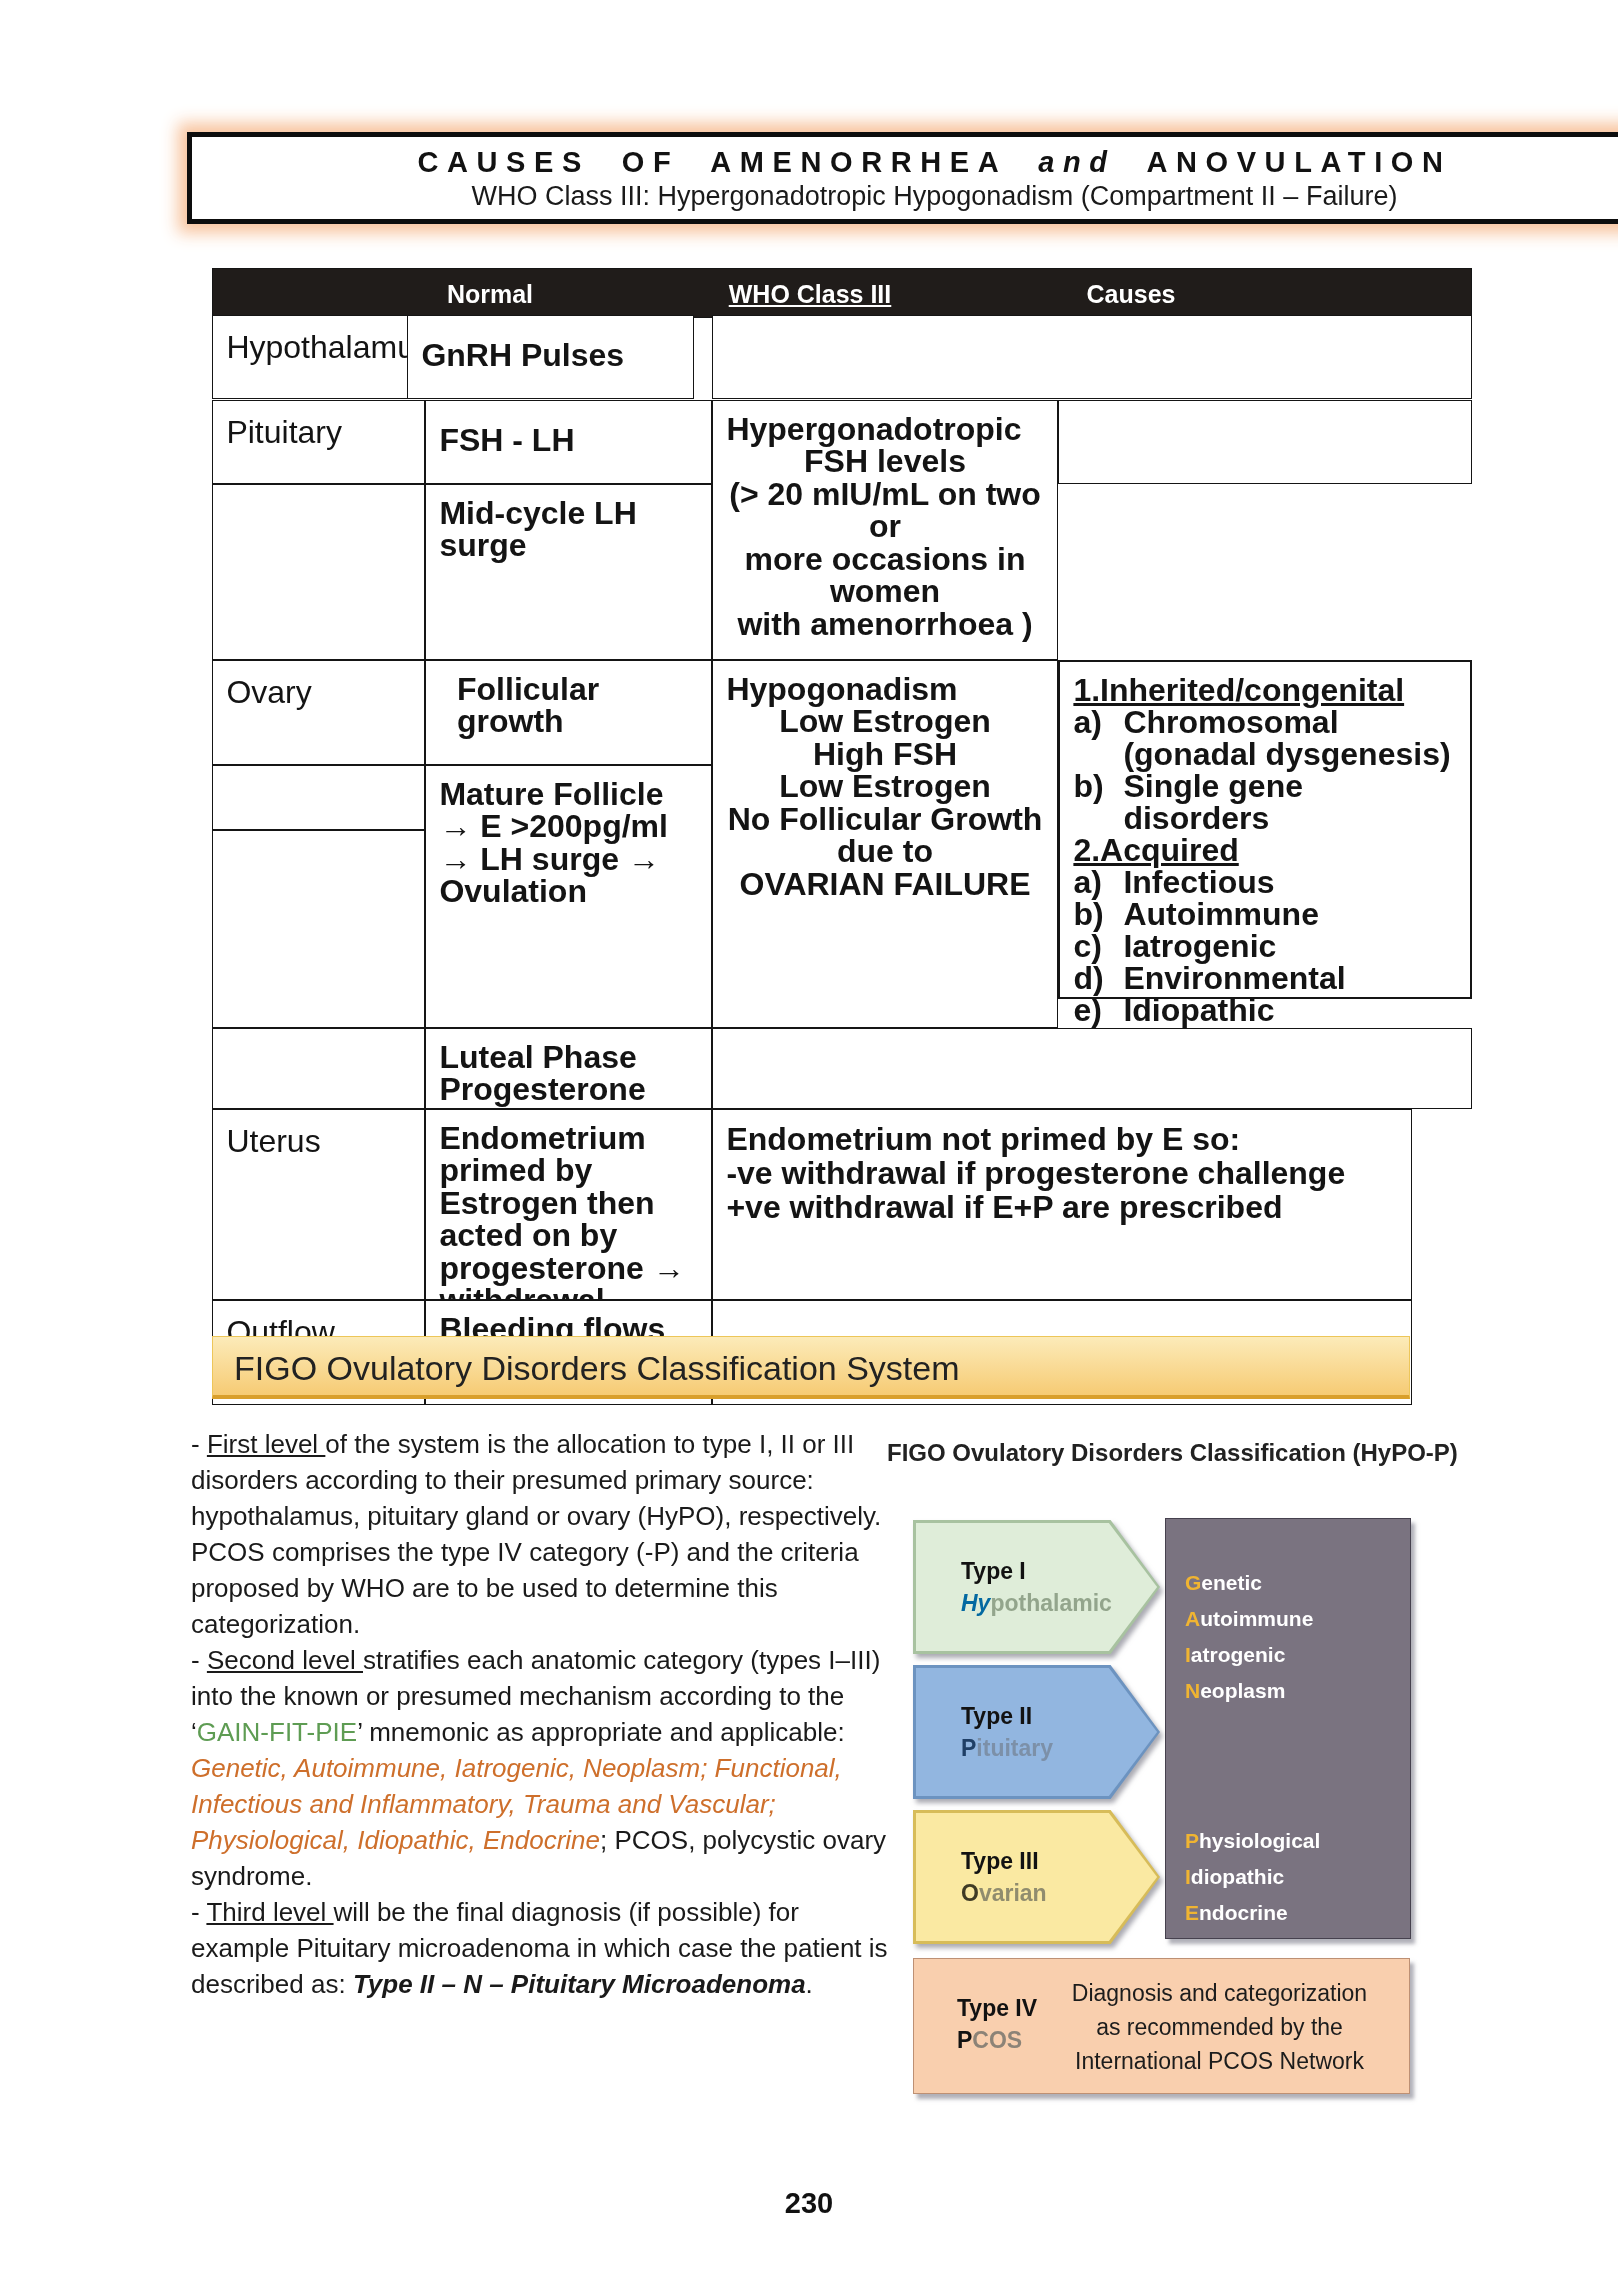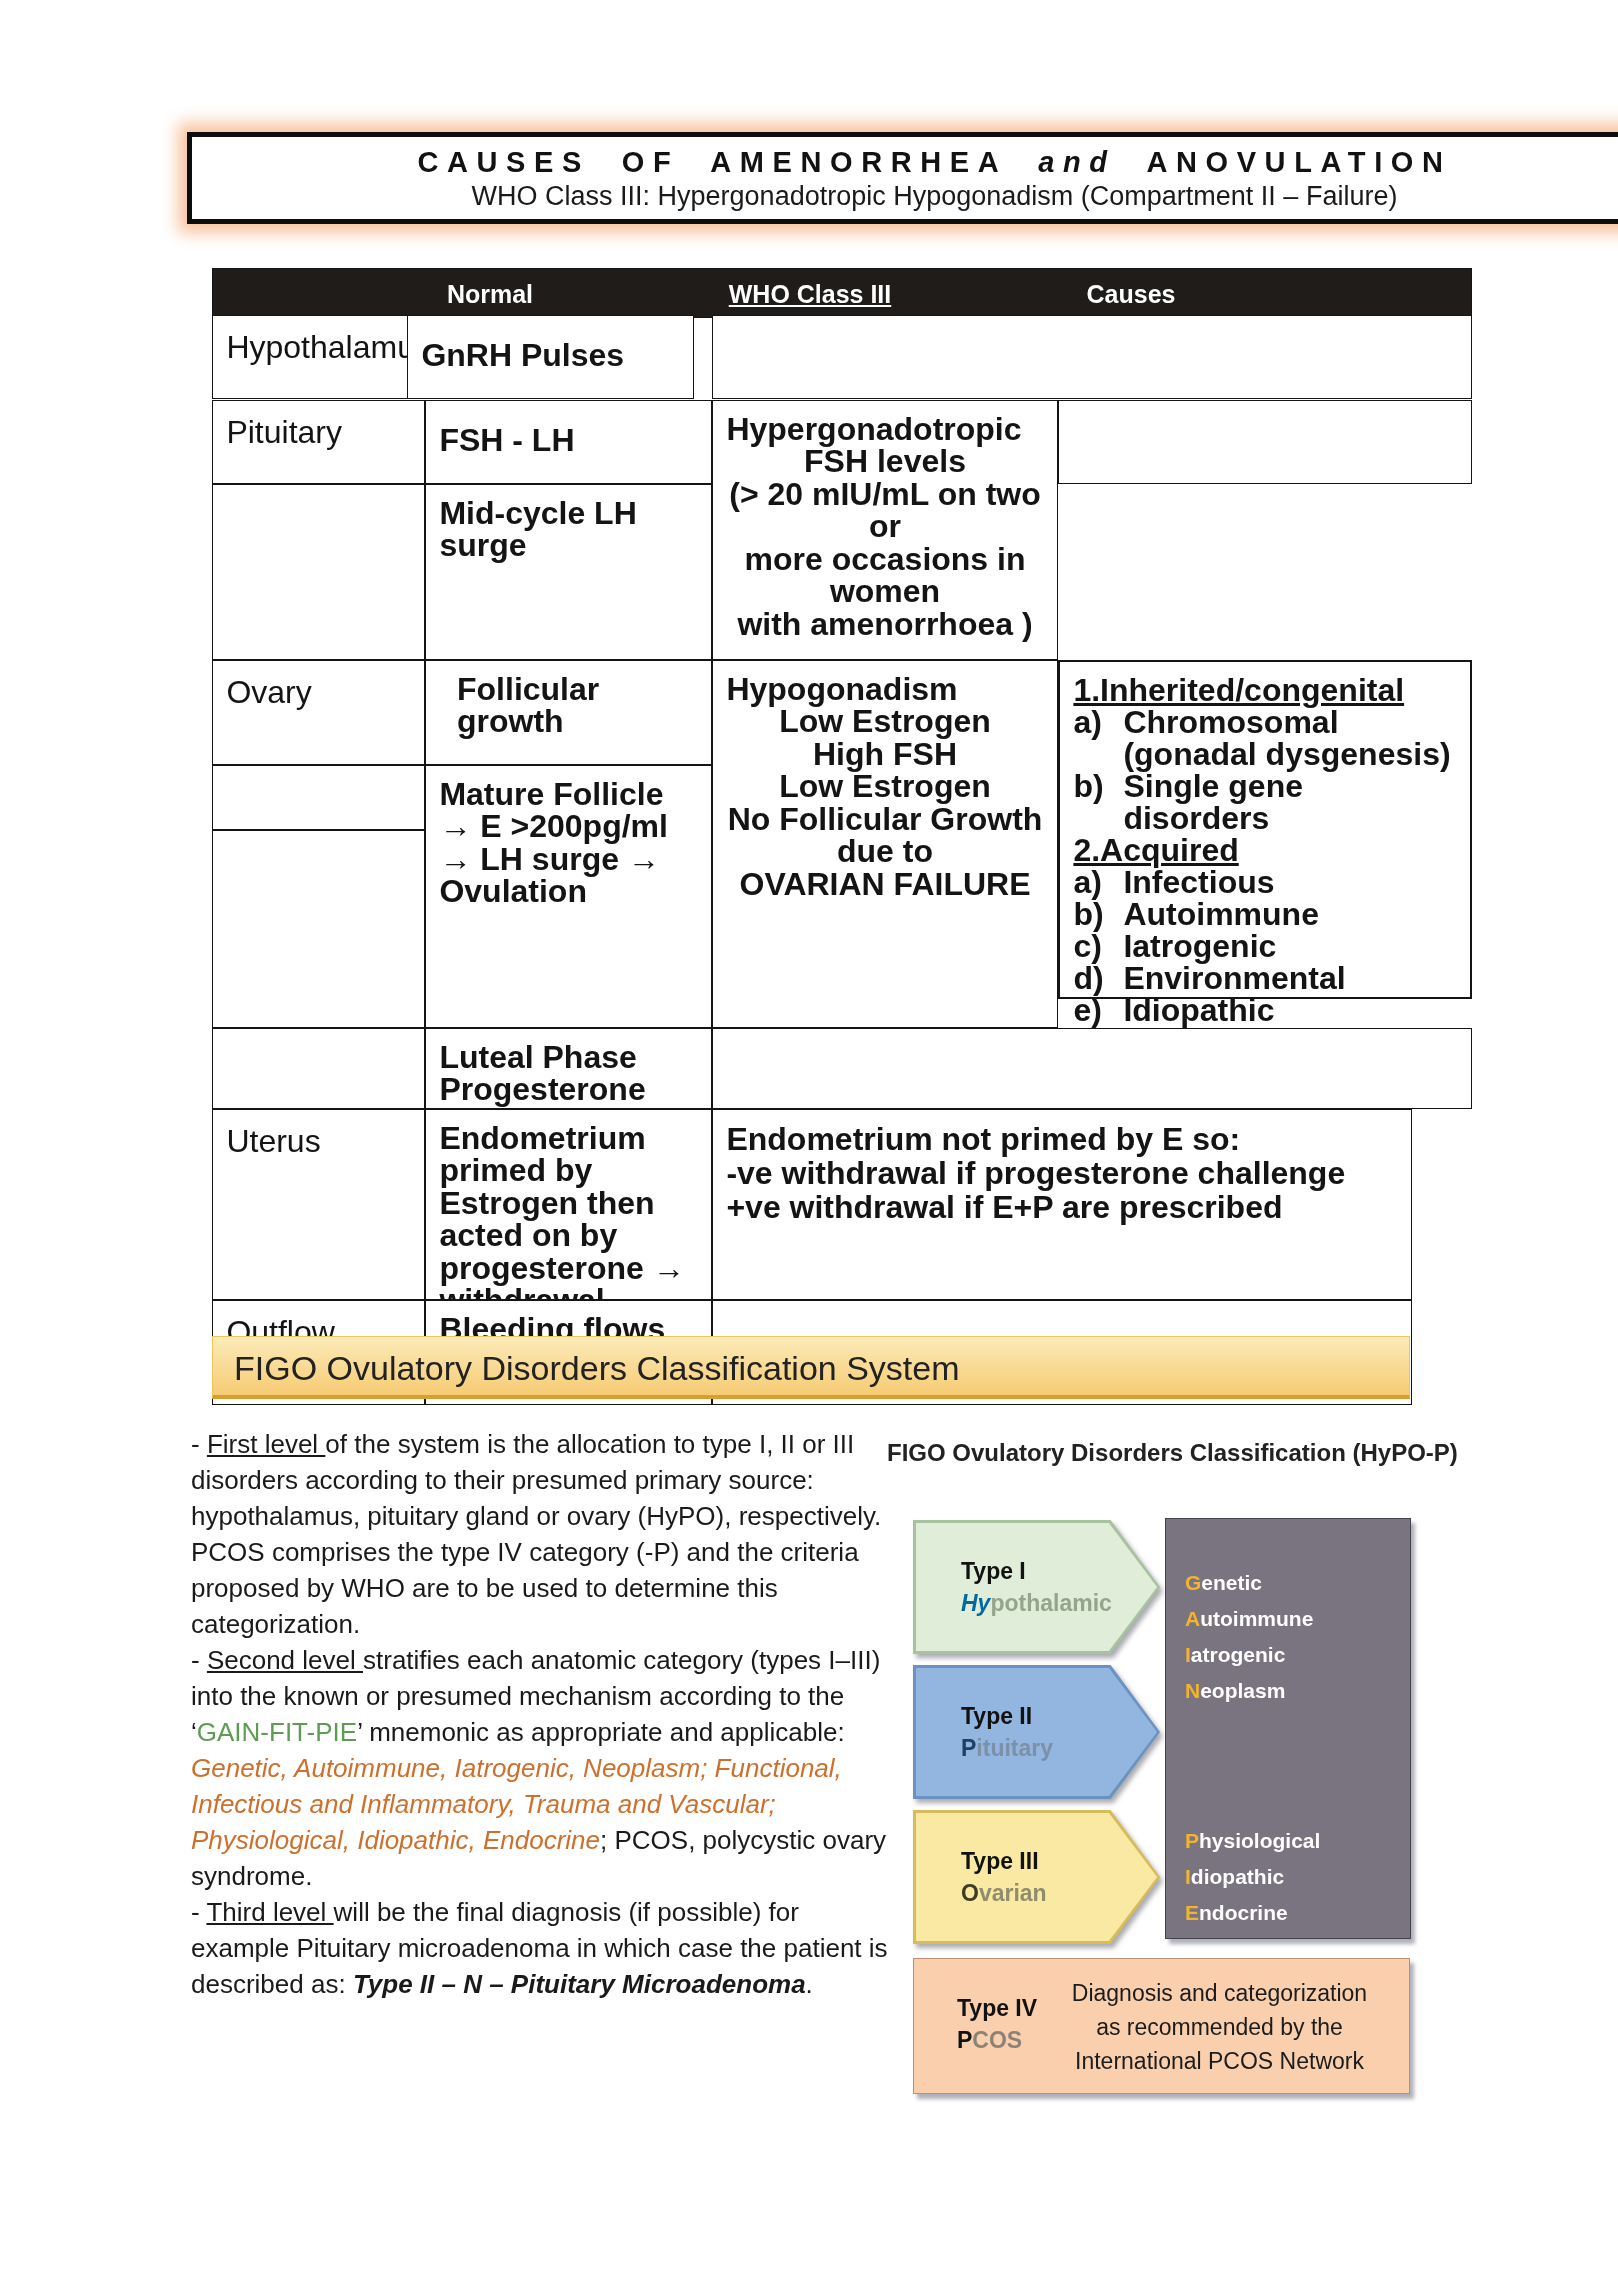--- a/index.html
+++ b/index.html
@@ -258,14 +258,15 @@
 
     <div class="type4">
       <div class="t4-label">
         <div class="tlabel">Type IV</div>
         <div><span class="pre">P</span><span class="rest">COS</span></div>
       </div>
       <div class="t4-text">Diagnosis and categorization as recommended by the International PCOS Network</div>
     </div>
   </div>
 
+  <div class="pageno">230</div>
 </div>
 
 
 </body></html>

